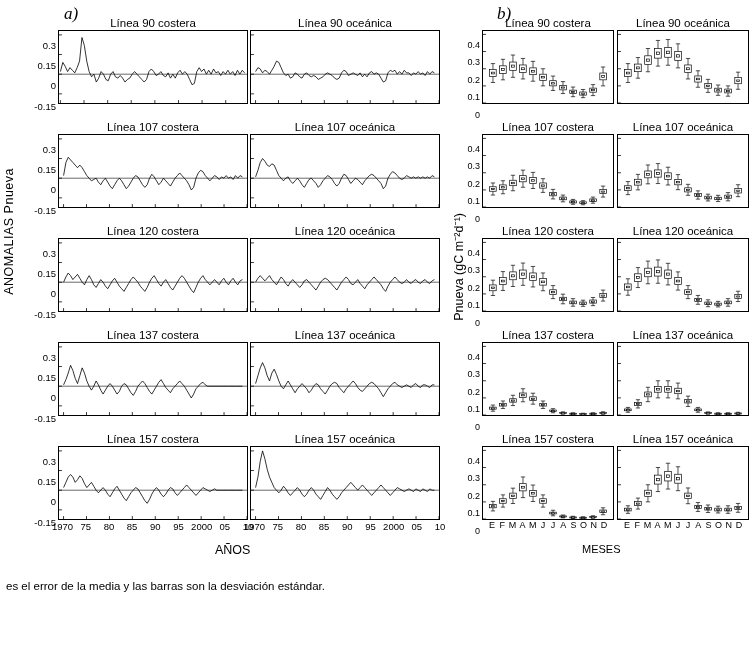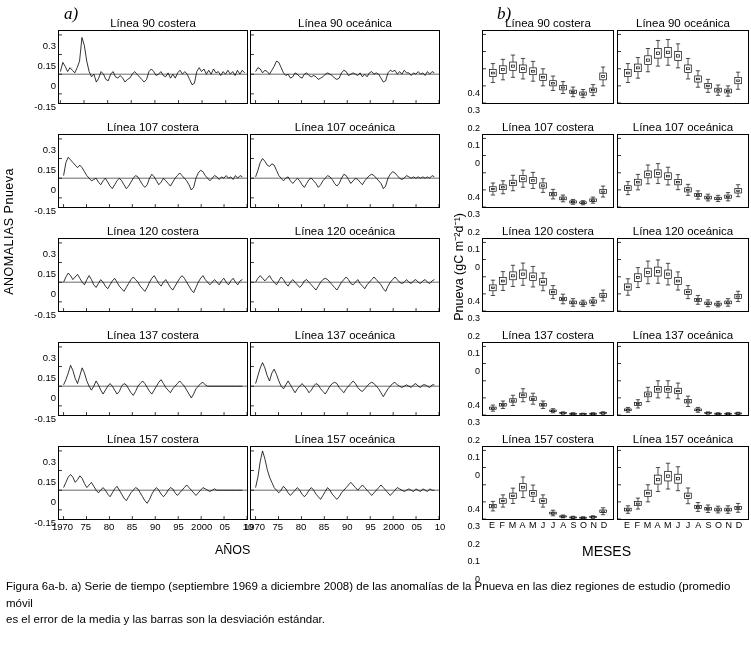--- a/index.html
+++ b/index.html
@@ -20,30 +20,30 @@
   .ts-plot{position:absolute;left:0;top:12px;width:190px;height:74px;border:1px solid #000;background:#fff;box-sizing:border-box;}
   .ts-plot svg{display:block;width:100%;height:100%;}
   .ts-yticks{position:absolute;left:-32px;top:12px;width:30px;height:74px;}
   .ts-yticks span{position:absolute;right:0;font-size:9.5px;line-height:1;}
   .ts-xticks{position:absolute;left:0;top:88px;width:190px;height:14px;}
   .ts-xticks span{position:absolute;font-size:9.5px;line-height:1;transform:translateX(-50%);}
 
   
   #right-block{position:absolute;left:452px;top:18px;width:299px;height:545px;}
   .ylabel-right{position:absolute;left:-2px;top:195px;writing-mode:vertical-rl;transform:rotate(180deg);font-size:12.5px;}
-  .xlabel-right{position:absolute;left:130px;top:525px;font-size:14px;}
+  .xlabel-right{position:absolute;left:130px;top:525px;font-size:11px;}
   .bx-row{position:absolute;left:0;width:299px;height:104px;}
   .bx-cell{position:absolute;top:0;width:132px;height:104px;}
   .bx-cell.c1{left:30px;}
   .bx-cell.c2{left:165px;}
   .bx-title{position:absolute;top:-1px;left:0;width:132px;text-align:center;font-size:11.5px;}
   .bx-plot{position:absolute;left:0;top:12px;width:132px;height:74px;border:1px solid #000;background:#fff;box-sizing:border-box;}
   .bx-plot svg{display:block;width:100%;height:100%;}
   .bx-yticks{position:absolute;left:-28px;top:12px;width:26px;height:74px;}
-  .bx-yticks span{position:absolute;right:0;font-size:9px;line-height:1;margin-top:48px;}
+  .bx-yticks span{position:absolute;right:0;font-size:9px;line-height:1;}
   .bx-xticks{position:absolute;left:0;top:87px;width:132px;height:14px;}
   .bx-xticks span{position:absolute;font-size:9px;line-height:1;transform:translateX(-50%);}
 
   
   #caption{position:absolute;left:6px;top:578px;width:740px;font-size:11.5px;line-height:1.45;}
   #caption sup{font-size:8px;vertical-align:super;}
 </style>
 </head>
 <body>
 
@@ -1252,15 +1252,14 @@
             <span style="left: 101.6px;">O</span>
             <span style="left: 111.7px;">N</span>
             <span style="left: 121.9px;">D</span>
           </div>
         </div>
       </div>
     </div>
 </div>
 
 <div id="caption">
-  <div>Figura 6a-b. a) Serie de tiempo (septiembre 1969 a diciembre 2008) de las anomalías de la Pnueva en las diez regiones de estudio (promedio móvil</div>
   <div>es el error de la media y las barras son la desviación estándar.</div>
 </div>
 
 </body></html>

